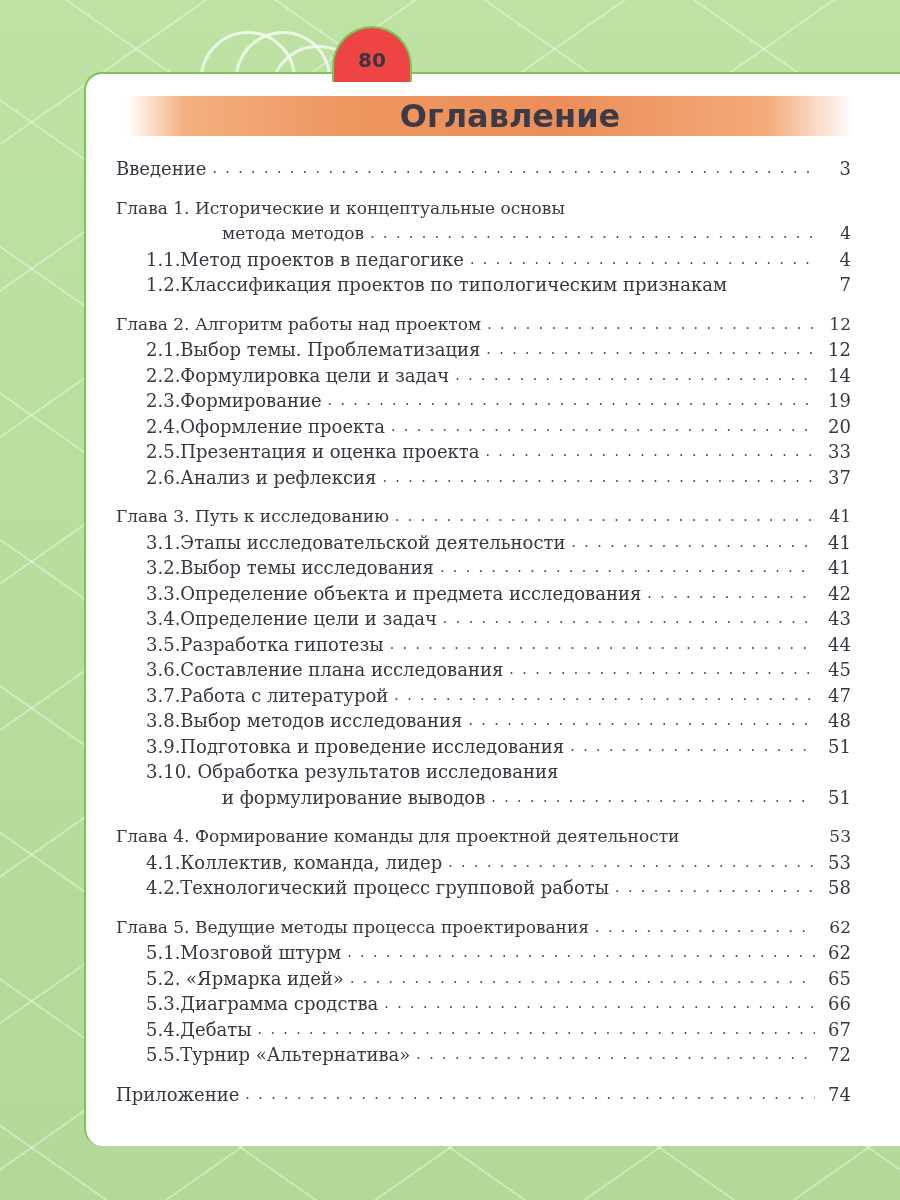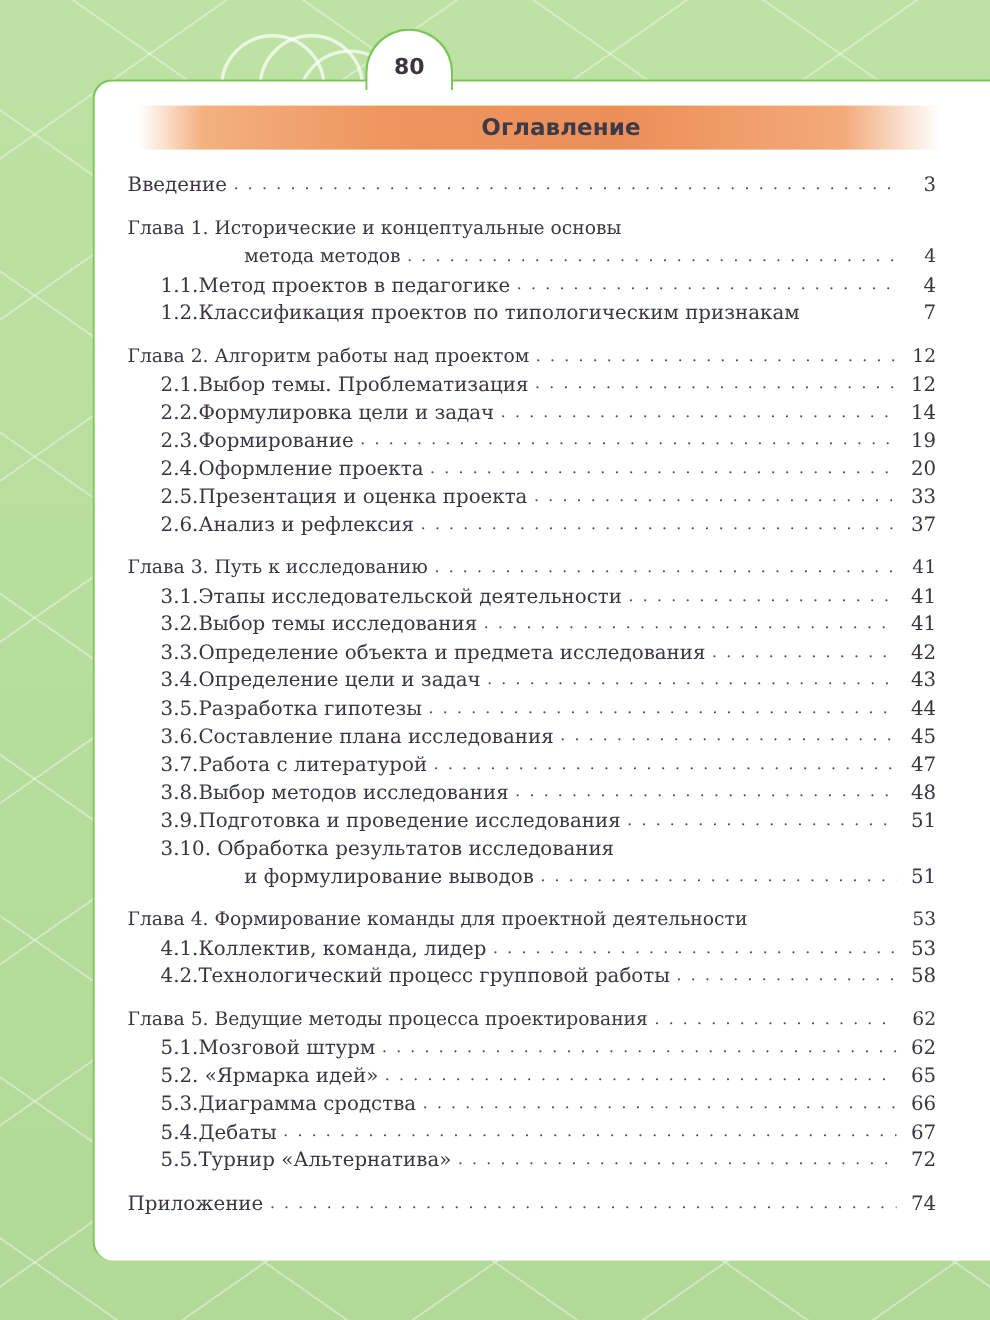--- a/index.html
+++ b/index.html
@@ -10,39 +10,39 @@
       repeating-linear-gradient(35deg, rgba(255,255,255,0.0) 0 60px, rgba(255,255,255,0.35) 60px 62px, rgba(255,255,255,0) 62px 120px),
       repeating-linear-gradient(-35deg, rgba(255,255,255,0.0) 0 60px, rgba(255,255,255,0.35) 60px 62px, rgba(255,255,255,0) 62px 120px),
       linear-gradient(180deg, #bde2a3 0%, #b2d998 100%);
     font-family: "DejaVu Serif", "Liberation Serif", serif;
     color:#3a3540;
   }
   .arcs { position:absolute; left:180px; top:25px; width:200px; height:60px; overflow:hidden; }
   .arcs span { position:absolute; border:3px solid rgba(255,255,255,0.7); border-radius:50%; width:90px; height:90px; top:6px; }
   .tab {
     position:absolute; left:332px; top:26px; width:80px; height:56px;
-    background:#ffffff; border-radius:40px 40px 0 0;
+    background:#ef4444; border-radius:40px 40px 0 0;
     border:2px solid #7cc45a; border-bottom:none;
     display:flex; align-items:center; justify-content:center;
     font-family:"DejaVu Sans", "Liberation Sans", sans-serif; font-weight:bold; font-size:20px; color:#3a3540;
     padding-top:10px; box-sizing:border-box; z-index:3;
   }
   .card {
     position:absolute; left:84px; top:72px; width:830px; height:1074px;
     background:#fff; border-radius:18px 0 0 18px;
     border-top:2px solid #7cc45a; border-left:2px solid #7cc45a;
     box-sizing:border-box; z-index:2;
   }
   .banner {
     position:absolute; left:40px; right:60px; top:22px; height:40px;
     background:linear-gradient(90deg, rgba(246,160,100,0) 0%, #f3b080 8%, #ee9660 30%, #ec8e58 60%, #f3aa7a 88%, rgba(246,180,130,0) 100%);
     display:flex; align-items:center; justify-content:center;
   }
   .banner-title {
-    font-family:"DejaVu Sans", "Liberation Sans", sans-serif; font-weight:bold; font-size:21px; color:#3d3a48;
+    font-family:"DejaVu Sans", "Liberation Sans", sans-serif; font-weight:bold; font-size:32px; color:#3d3a48;
     margin-left:40px;
   }
   .toc { position:absolute; left:30px; top:82px; width:735px; }
   .row { display:flex; align-items:flex-end; font-size:18px; line-height:25.5px; white-space:nowrap; }
   .row .lbl { flex:0 0 auto; }
   .row .dots { flex:1 1 auto; overflow:hidden; margin:0 6px; letter-spacing:9px; color:#4a4550; font-size:14px; }
   .row .dots::before { content:". . . . . . . . . . . . . . . . . . . . . . . . . . . . . . . . . . . . . . . . . . . . . . . . . . . . . . . . . . . . . . . . . . . . . . . . . . . . . . . . . . ."; letter-spacing:2px; }
   .row .pg { flex:0 0 auto; min-width:30px; text-align:right; }
   .chapter { font-weight:normal; font-size:17px; }
   .sub { padding-left:30px; }

